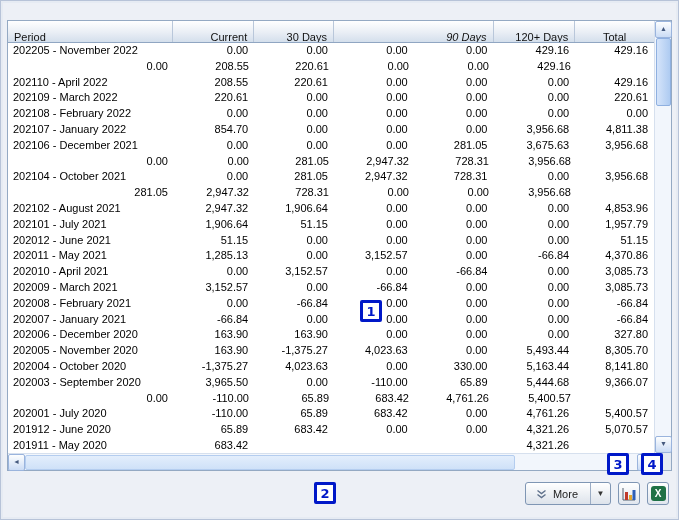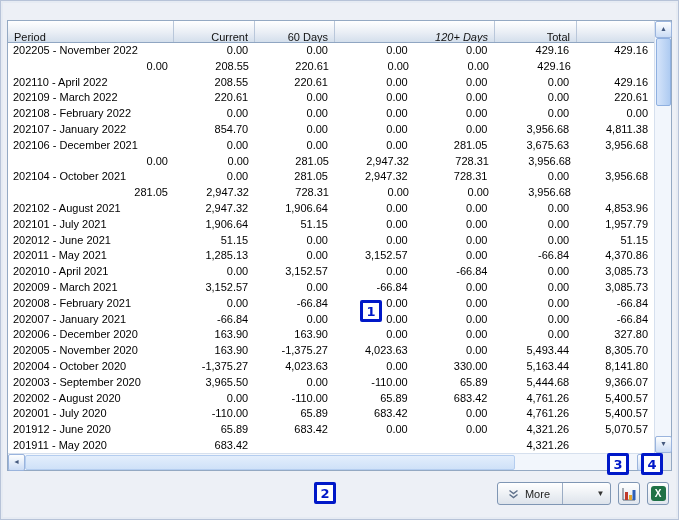--- a/index.html
+++ b/index.html
@@ -35,21 +35,21 @@
     border-right:1px solid #b9c7da;
     box-sizing:border-box;white-space:nowrap;overflow:hidden;
   }
   .hcell.num{text-align:right;}
   .hcell:nth-child(1){width:166px;}
   .hcell:nth-child(2){width:81px;}
   .hcell:nth-child(3){width:80px;}
   .hcell:nth-child(4){width:80px;margin-top:44px;}
   .hcell:nth-child(5){width:80px;font-style:italic;}
   .hcell:nth-child(6){width:82px;}
-  .hcell:nth-child(7){width:79px;border-right:none;}
+  .hcell:nth-child(7){width:79px;border-right:none;text-align:center;}
   .rows{
     position:absolute;left:0;top:22px;right:17px;bottom:17px;
     overflow:hidden;background:#fff;
   }
   .row{display:flex;height:15.8px;}
   .cell{
     font-size:11px;color:#000;
     padding:0 6px;line-height:15.8px;
     box-sizing:border-box;white-space:nowrap;overflow:hidden;
   }
@@ -96,21 +96,21 @@
     border:1px solid #b4cdef;border-radius:2px;box-sizing:border-box;
   }
   
   .toolbar{
     position:absolute;right:9px;bottom:14px;
     display:flex;align-items:center;gap:7px;height:23px;
   }
   .split{
     display:flex;height:23px;
     border:1px solid #7f96b4;border-radius:3px;overflow:hidden;
-    background:linear-gradient(#ffffff,#dde3eb);box-sizing:border-box;gap:28px;
+    background:linear-gradient(#ffffff,#dde3eb);box-sizing:border-box;
   }
   .split .seg-main{
     display:flex;align-items:center;gap:6px;
     padding:0 12px 0 10px;font-size:11px;color:#222;
     border-right:1px solid #9bacc4;cursor:default;
   }
   .split .seg-arrow{
     width:19px;display:flex;align-items:center;justify-content:center;
     font-size:8px;color:#333;
   }
@@ -144,20 +144,21 @@
 </style>
 </head>
 <body>
 
 <div class="window">
 
   <div class="grid">
     <div class="header-row">
         <div class="hcell">Period</div>
         <div class="hcell num">Current</div>
+        <div class="hcell num">30 Days</div>
         <div class="hcell num">60 Days</div>
         <div class="hcell num">90 Days</div>
         <div class="hcell num">120+ Days</div>
         <div class="hcell num">Total</div>
       </div>
     <div class="rows">
         <div class="row">
           <div class="cell">202205 - November 2022</div>
           <div class="cell num">0.00</div>
           <div class="cell num">0.00</div>
@@ -346,21 +347,20 @@
         <div class="row">
           <div class="cell">202003 - September 2020</div>
           <div class="cell num">3,965.50</div>
           <div class="cell num">0.00</div>
           <div class="cell num">-110.00</div>
           <div class="cell num">65.89</div>
           <div class="cell num">5,444.68</div>
           <div class="cell num">9,366.07</div>
         </div>
         <div class="row">
-          <div class="cell">202002 - August 2020</div>
           <div class="cell num">0.00</div>
           <div class="cell num">-110.00</div>
           <div class="cell num">65.89</div>
           <div class="cell num">683.42</div>
           <div class="cell num">4,761.26</div>
           <div class="cell num">5,400.57</div>
         </div>
         <div class="row">
           <div class="cell">202001 - July 2020</div>
           <div class="cell num">-110.00</div>

